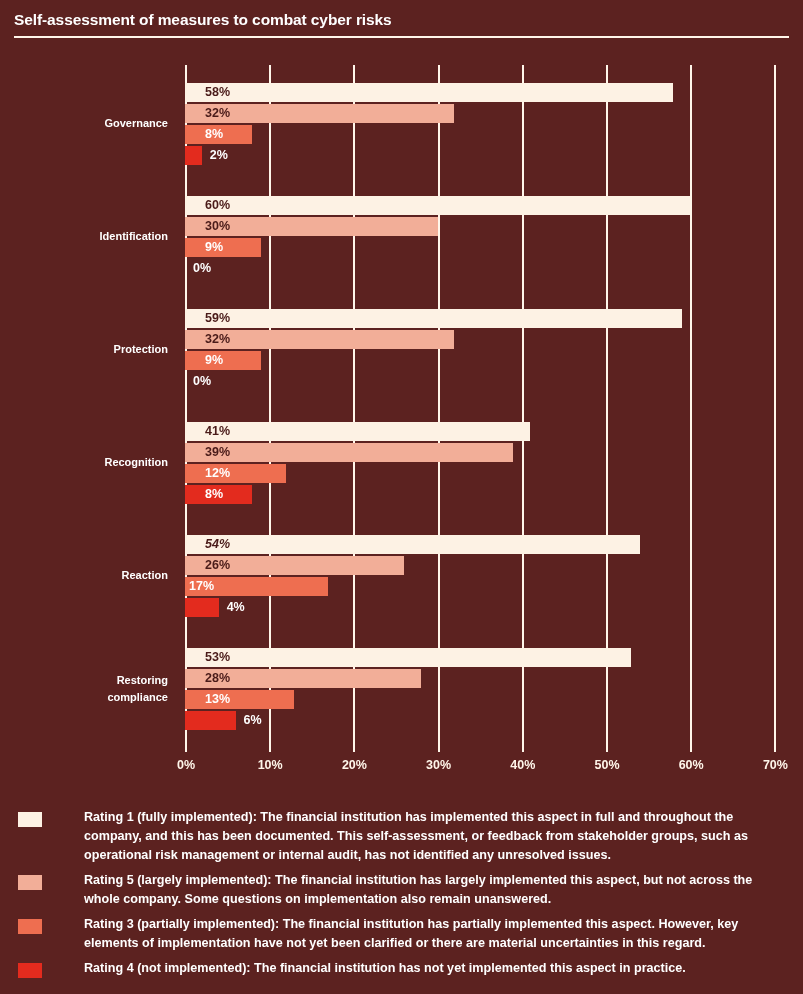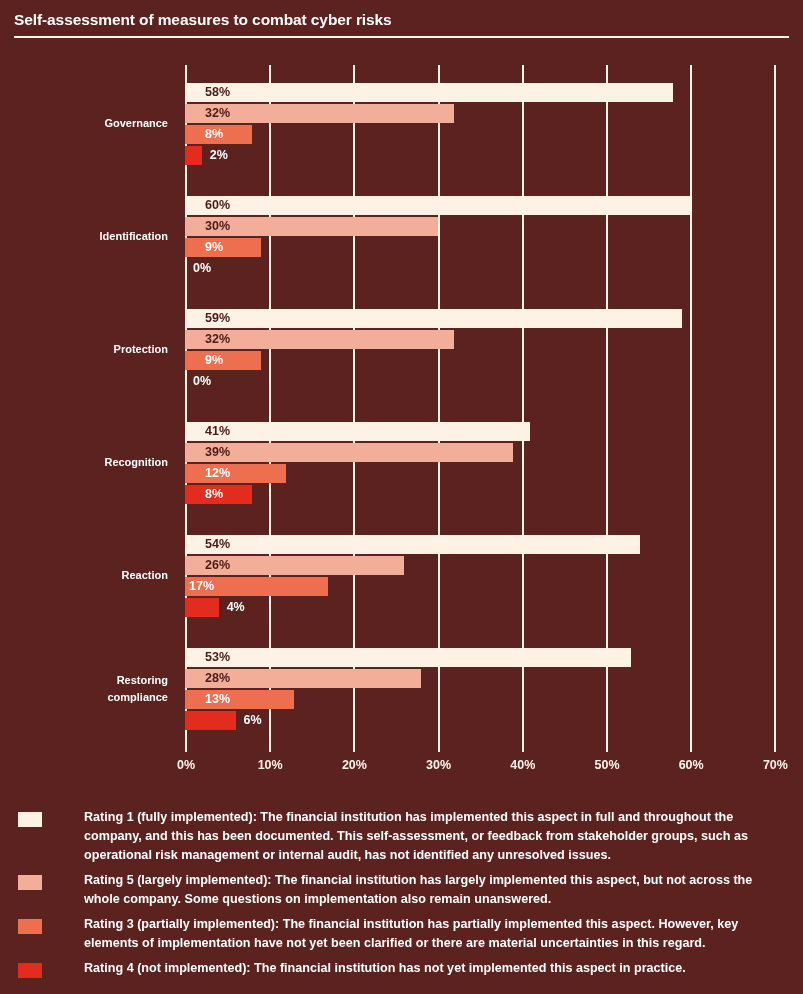--- a/index.html
+++ b/index.html
@@ -248,21 +248,21 @@
           <div class="bar" style="width: 101.04px; background: rgb(238, 110, 80);"></div>
           <div class="bar-value v-light" style="left: 20px;">12%</div>
         </div>
         <div class="bar-row" style="top: 63px; width: 67.36px;">
           <div class="bar" style="width: 67.36px; background: rgb(227, 43, 30);"></div>
           <div class="bar-value v-light" style="left: 20px;">8%</div>
         </div>
       </div>
       <div class="cat-group" style="top: 480px; height: 84px;">
         <div class="cat-label" style="top: 32px;">Reaction</div>
-        <div class="bar-row" style="top: 0px; width: 454.68px;">
+        <div class="bar-row" style="top: 0px; width: 454.68px; font-style: italic;">
           <div class="bar" style="width: 454.68px; background: rgb(253, 242, 228);"></div>
           <div class="bar-value v-dark" style="left: 20px; text-align: left;">54%</div>
         </div>
         <div class="bar-row" style="top: 21px; width: 218.92px;">
           <div class="bar" style="width: 218.92px; background: rgb(242, 174, 152);"></div>
           <div class="bar-value v-dark" style="left: 20px; text-align: left;">26%</div>
         </div>
         <div class="bar-row" style="top: 42px; width: 143.14px;">
           <div class="bar" style="width: 143.14px; background: rgb(238, 110, 80);"></div>
           <div class="bar-value v-light" style="left: 4px;">17%</div>

